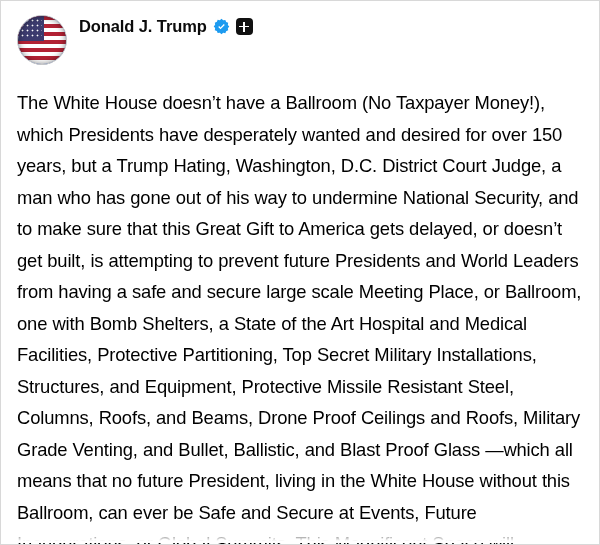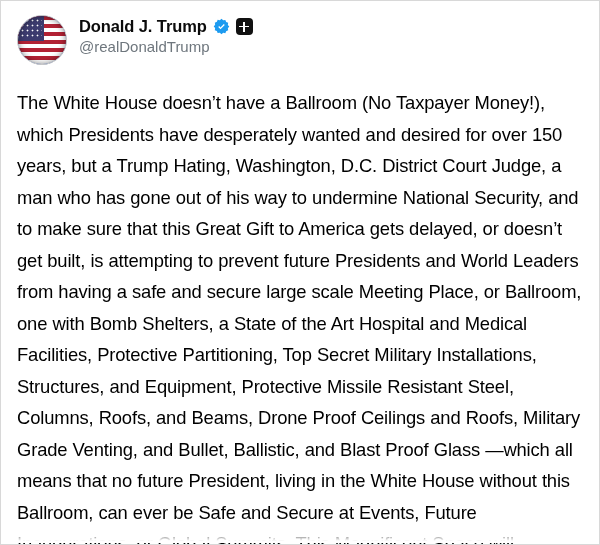--- a/index.html
+++ b/index.html
@@ -174,21 +174,20 @@
 
           <span class="verified-badge">
             <svg viewBox="0 0 24 24" width="17" height="17" aria-hidden="true">
               <path fill="#1d9bf0" d="M12 1.2l2.35 2.02 3.06-.45 1.14 2.88 2.88 1.14-.45 3.06L23 12l-2.02 2.35.45 3.06-2.88 1.14-1.14 2.88-3.06-.45L12 22.8l-2.35-2.02-3.06.45-1.14-2.88-2.88-1.14.45-3.06L1 12l2.02-2.35-.45-3.06 2.88-1.14L6.59 2.57l3.06.45L12 1.2z"></path>
               <path fill="#ffffff" d="M10.6 15.9l-3.2-3.2 1.3-1.3 1.9 1.9 4.7-4.7 1.3 1.3-6 6z"></path>
             </svg>
           </span>
 
           <span class="plus-badge"></span>
         </div>
-        <div class="handle">@realDonaldTrump</div>
       </div>
     </div>
 
     <div class="post-body">The White House doesn’t have a Ballroom (No Taxpayer Money!), which Presidents have desperately wanted and desired for over 150 years, but a Trump Hating, Washington, D.C. District Court Judge, a man who has gone out of his way to undermine National Security, and to make sure that this Great Gift to America gets delayed, or doesn’t get built, is attempting to prevent future Presidents and World Leaders from having a safe and secure large scale Meeting Place, or Ballroom, one with Bomb Shelters, a State of the Art Hospital and Medical Facilities, Protective Partitioning, Top Secret Military Installations, Structures, and Equipment, Protective Missile Resistant Steel, Columns, Roofs, and Beams, Drone Proof Ceilings and Roofs, Military Grade Venting, and Bullet, Ballistic, and Blast Proof Glass —which all means that no future President, living in the White House without this Ballroom, can ever be Safe and Secure at Events, Future Inaugurations, or Global Summits. This Magnificent Space will</div>
 
     <div class="fade-bottom"></div>
   </div>
 </div>
 
 </body></html>

